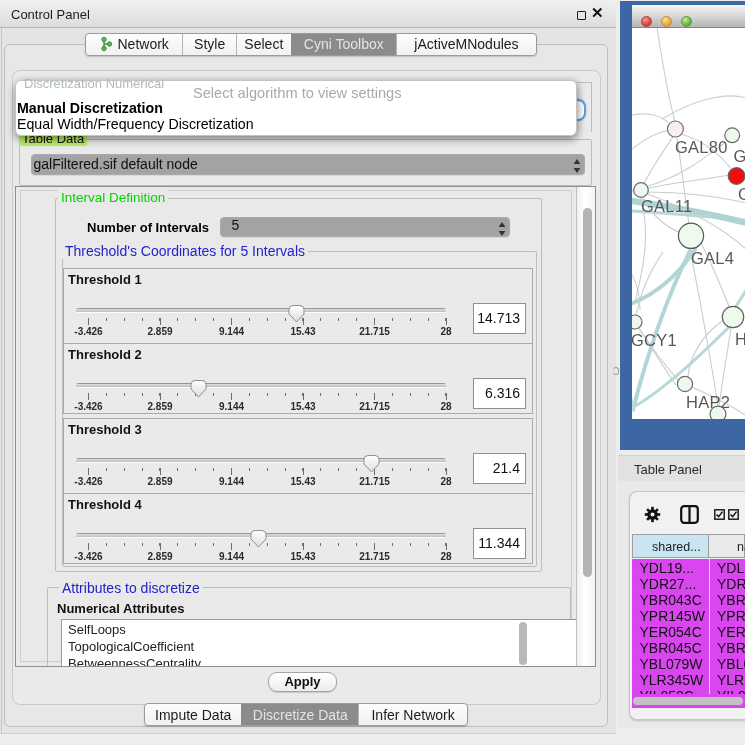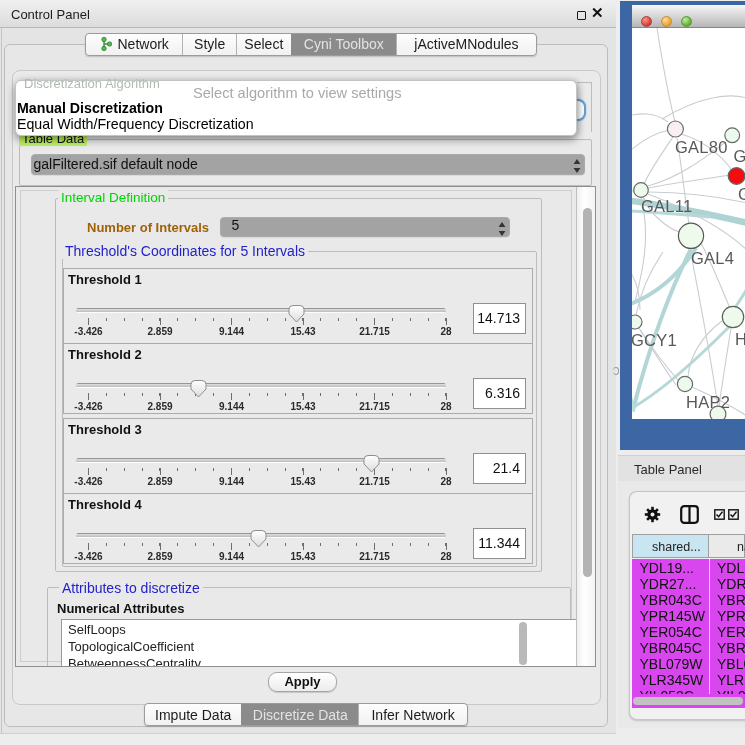--- a/index.html
+++ b/index.html
@@ -105,21 +105,21 @@
           <path d="M4 14 L7.4 9 H0.6 Z" fill="#333"></path>
         </svg>
     </div>
 
     <div class="abs" style="left:15px;top:186px;width:581px;height:481px;border:1px solid #8e8e8e;background:#e9e9e9;overflow:hidden;">
       <div class="abs" style="left:4px;top:3px;width:552px;height:472px;border:1px solid #cdcdcd;"></div>
 
       <div class="grp abs" style="left:39px;top:11px;width:487px;height:374px;"></div>
       <div class="gt abs" style="left:42px;top:3px;color:#00d400;font-size:13.5px;">Interval Definition</div>
 
-      <div class="abs" style="left:71px;top:33px;font-size:13px;font-weight:bold;color:#a16207;text-align:center;">Number of Intervals</div>
+      <div class="abs" style="left:71px;top:33px;font-size:13px;font-weight:bold;color:#000000;text-align:center;">Number of Intervals</div>
       <div class="combo abs" style="left:204px;top:29.5px;width:290px;height:20px;">
         <div class="tx" style="left:10.5px;top:-0.5px;">5</div>
         <svg class="arr" style="left:277px;top:4px;" viewBox="0 0 8 14">
             <path d="M4 0 L7.4 5 H0.6 Z" fill="#333"></path>
             <path d="M4 14 L7.4 9 H0.6 Z" fill="#333"></path>
           </svg>
       </div>
 
       <div class="grp abs" style="left:46px;top:64px;width:475px;height:316px;"></div>
       <div class="gt abs" style="left:46px;top:55.5px;color:#2222cc;font-size:14px;">Threshold's Coordinates for 5 Intervals</div>
@@ -250,21 +250,21 @@
     <div id="applybtn" class="abs">Apply</div>
 
     <div class="seg abs" style="left:144px;top:703px;width:324px;">
       <div class="s" style="width:97px;font-size:14px;text-align:center;">Impute Data</div>
       <div class="s sel" style="width:117.5px;font-size:14px;">Discretize Data</div>
       <div class="s" style="width:109.5px;font-size:14px;">Infer Network</div>
     </div>
   </div>
 
   <div id="popup" class="abs"></div>
-  <div class="abs" style="left:24px;top:75.5px;font-size:13px;color:#aebcb0;">Discretization Algorithm</div>
+  <div class="abs" style="left:24px;top:75.5px;font-size:13px;color:#aebcb0;">Discretization Numerical</div>
   <div class="abs" style="left:193px;top:85px;font-size:14.6px;color:#a9a9a9;">Select algorithm to view settings</div>
   <div class="abs" style="left:17px;top:99.5px;font-size:14.2px;font-weight:bold;color:#000;">Manual Discretization</div>
   <div class="abs" style="left:17px;top:115.5px;font-size:14.2px;color:#000;">Equal Width/Frequency Discretization</div>
 
   <div id="netblue" class="abs"></div>
   <div id="nettitle" class="abs">
     <div class="tl" style="left:9px;background:radial-gradient(circle at 35% 30%,#f39b90,#e0443a 60%,#b03028);border:0.5px solid #a8423c;"></div>
     <div class="tl" style="left:29px;background:radial-gradient(circle at 35% 30%,#fbe099,#f0a73d 60%,#c68a2e);border:0.5px solid #bf8f35;"></div>
     <div class="tl" style="left:49px;background:radial-gradient(circle at 35% 30%,#c4eba0,#6fb53f 60%,#4f9130);border:0.5px solid #58993a;"></div>
   </div>

